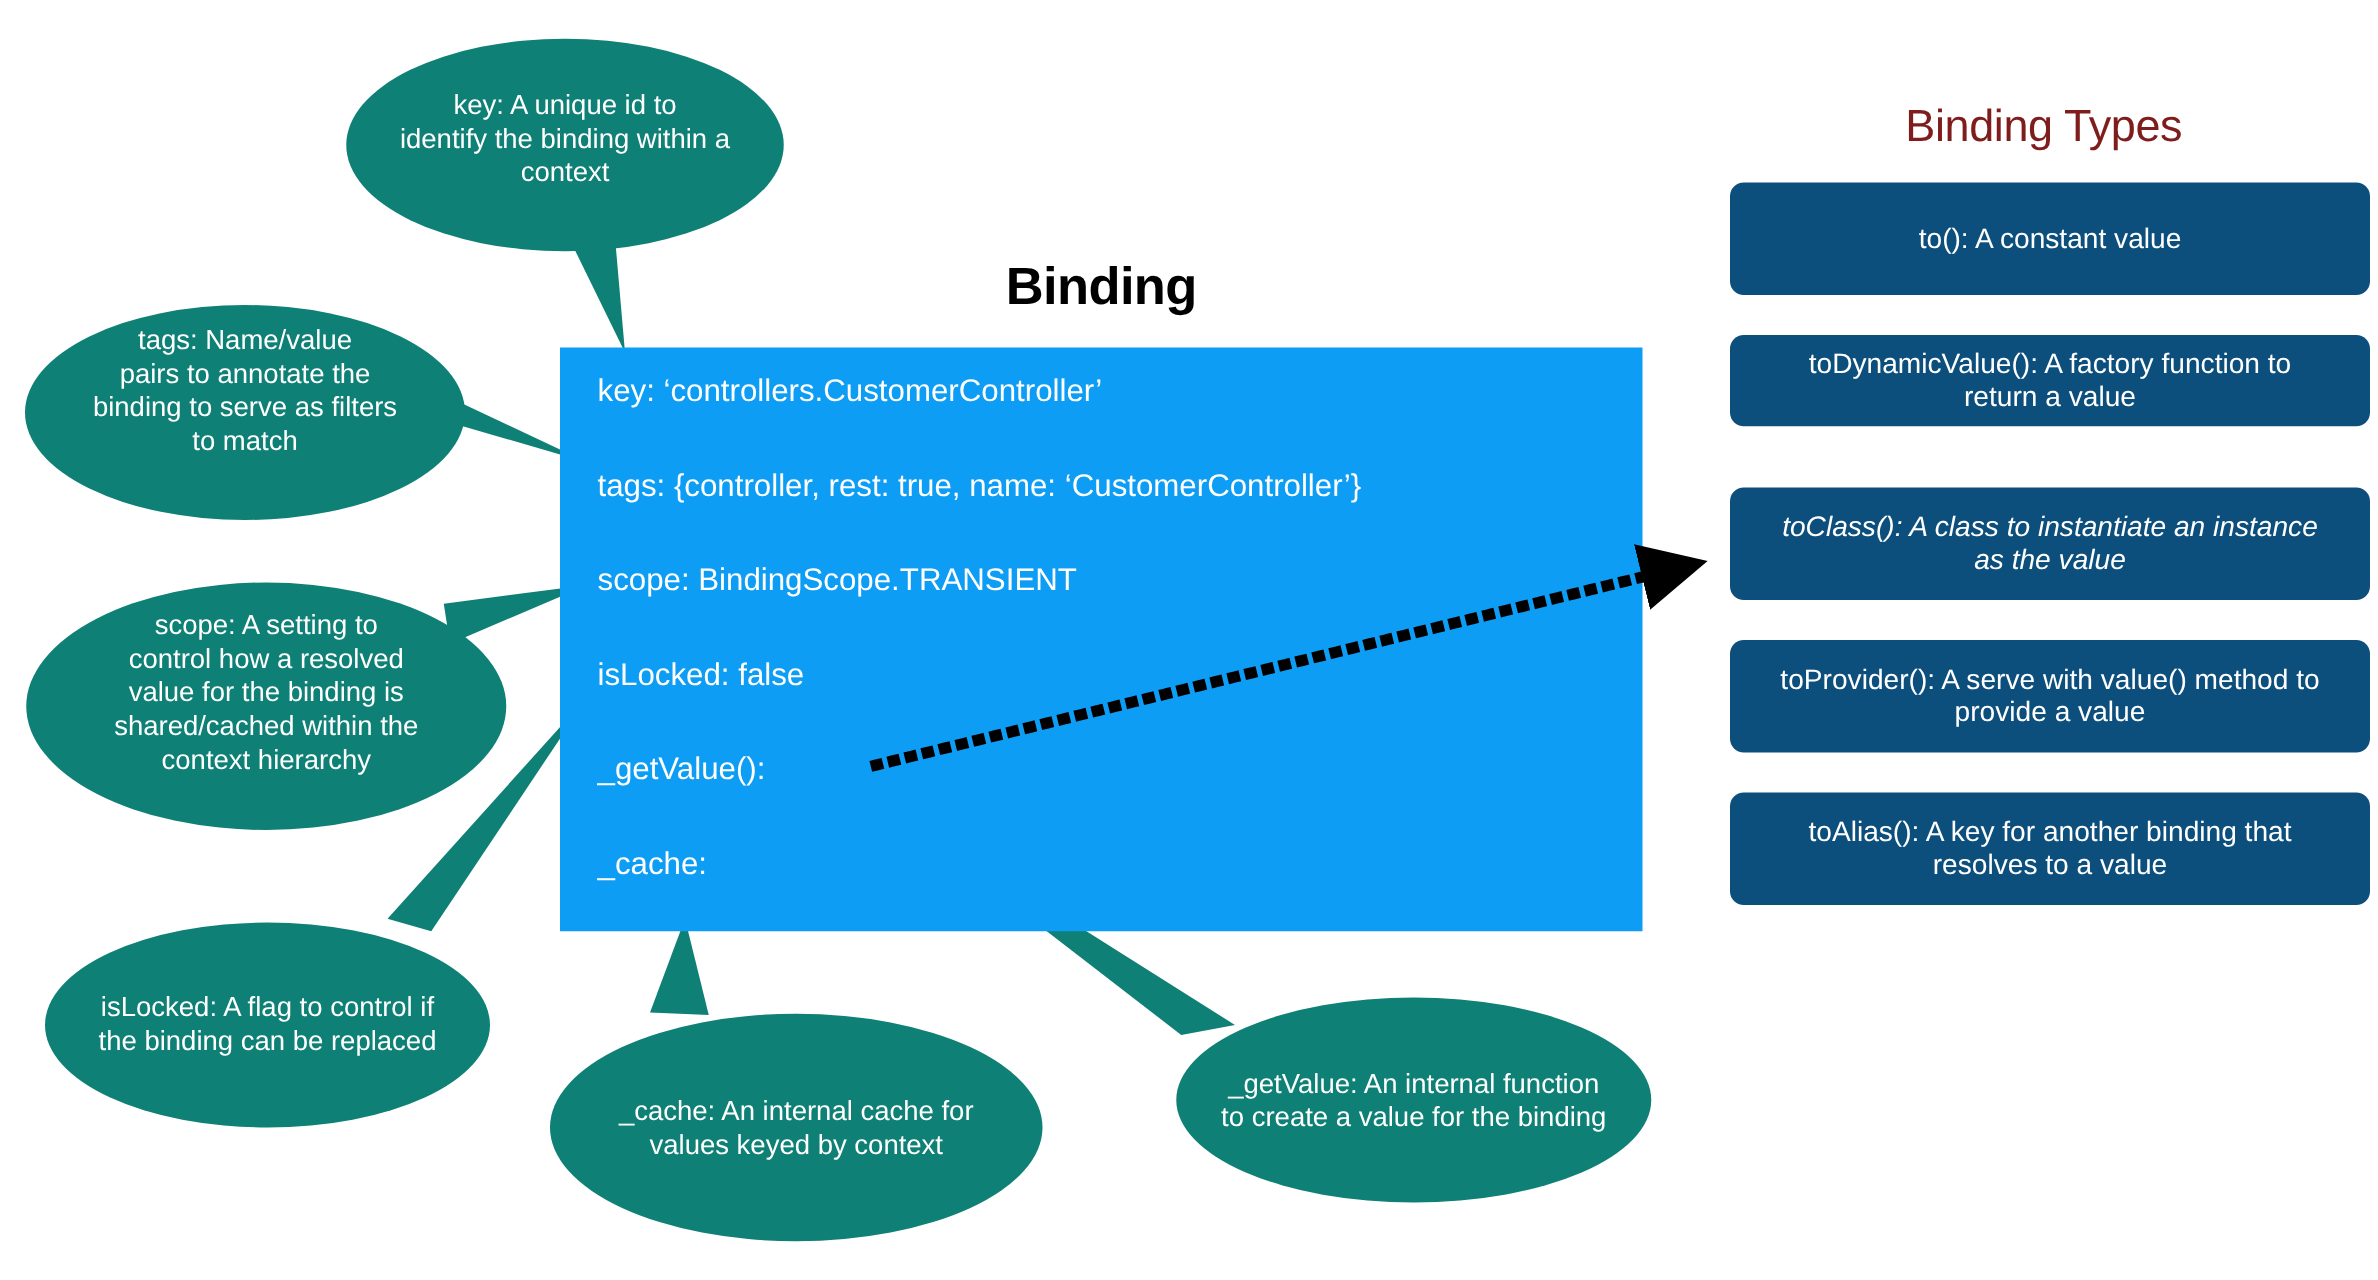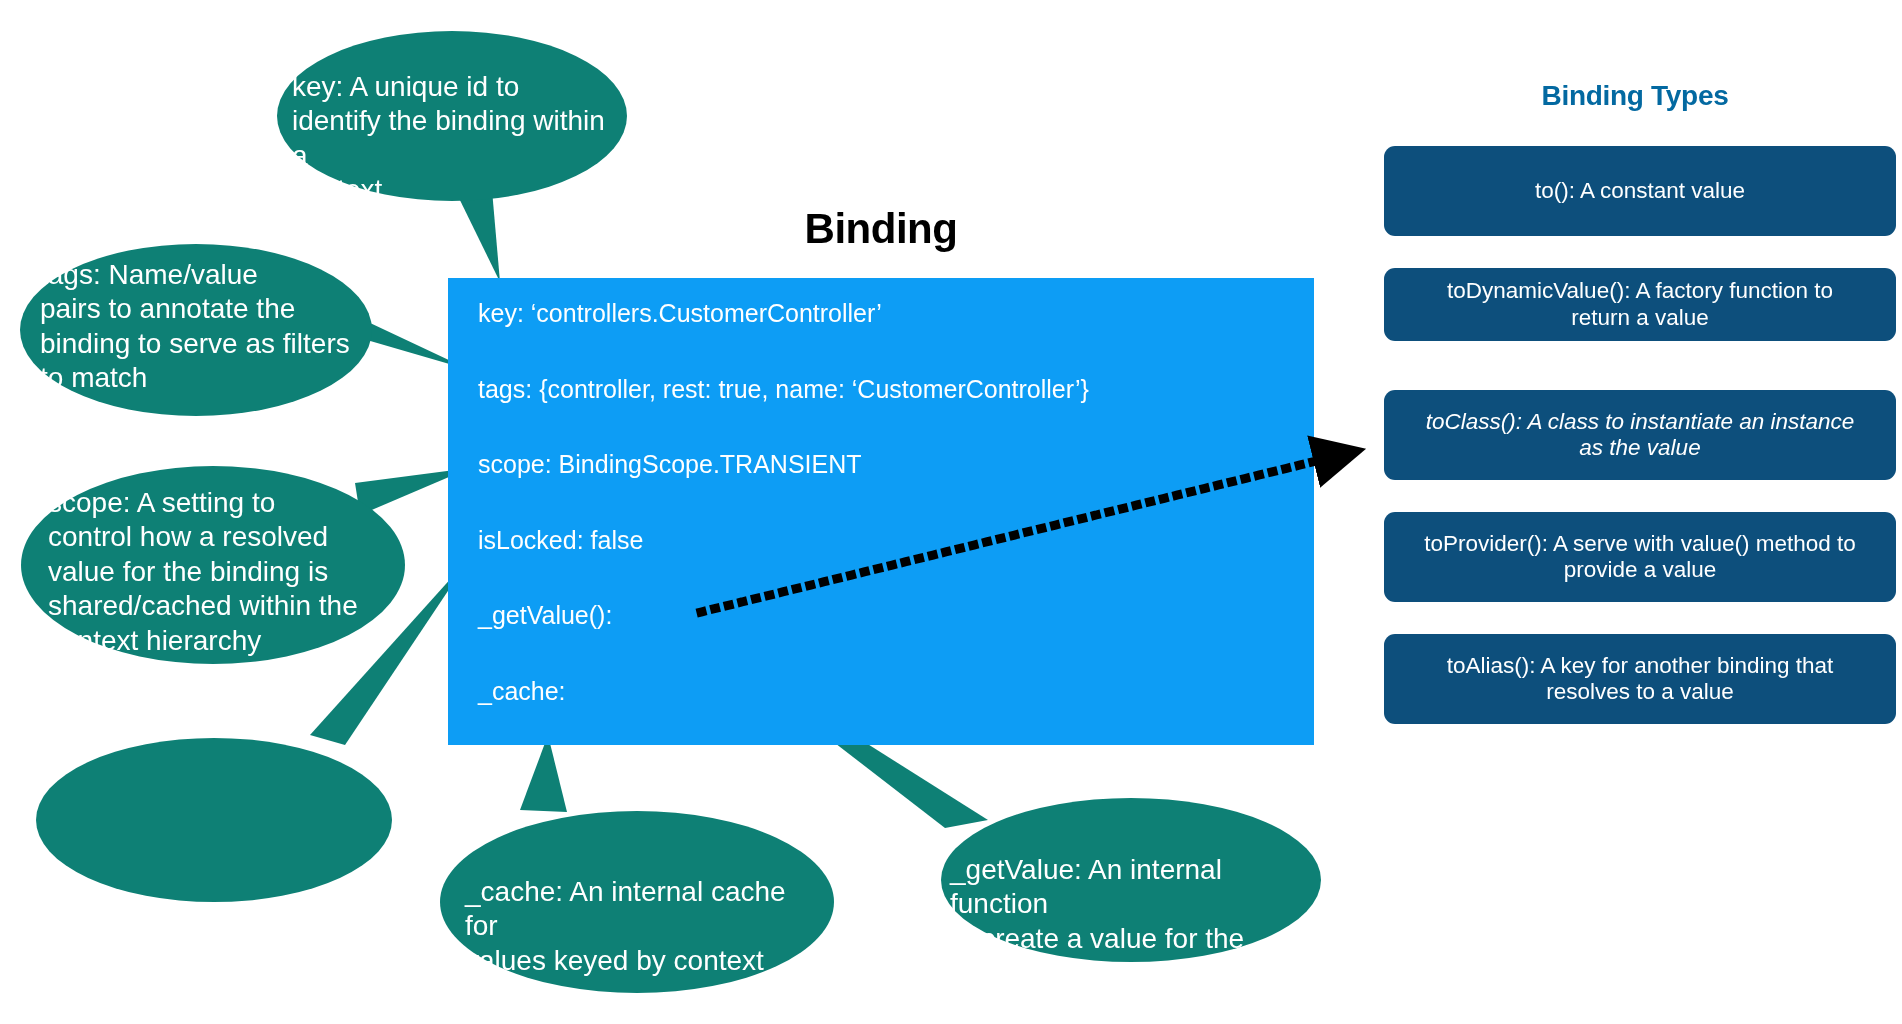--- a/index.html
+++ b/index.html
@@ -62,36 +62,37 @@
     font-size: 25px;
     line-height: 1.1;
     margin-bottom: 48px;
     white-space: nowrap;
   }
 
   
   .callout-text {
     position: absolute;
     color: #ffffff;
-    font-size: 28px;
+    text-align: center;
+    font-size: 22px;
     line-height: 1.23;
     z-index: 3;
     pointer-events: none;
   }
 
   
   .panel-title {
     position: absolute;
     left: 1370px;
     top: 80px;
     width: 530px;
     text-align: center;
-    font-size: 28px;
-    font-weight: bold;
-    color: #0369a1;
+    font-size: 36px;
+    font-weight: normal;
+    color: #7f1d1d;
     letter-spacing: -0.3px;
     z-index: 3;
   }
   .type-card {
     position: absolute;
     left: 1384px;
     width: 512px;
     background: #0D4F7C;
     border-radius: 11px;
     color: #ffffff;
@@ -185,20 +186,24 @@
   </div>
 
   <div class="callout-text" style="left:48px; top:486px; width:330px;">
     <div>scope: A setting to</div>
     <div>control how a resolved</div>
     <div>value for the binding is</div>
     <div>shared/cached within the</div>
     <div>context hierarchy</div>
   </div>
 
+  <div class="callout-text" style="left:42px; top:792px; width:344px;">
+    <div>isLocked: A flag to control if</div>
+    <div>the binding can be replaced</div>
+  </div>
 
   <div class="callout-text" style="left:465px; top:875px; width:344px;">
     <div>_cache: An internal cache for</div>
     <div>values keyed by context</div>
   </div>
 
   <div class="callout-text" style="left:950px; top:853px; width:362px;">
     <div>_getValue: An internal function</div>
     <div>to create a value for the binding</div>
   </div>

